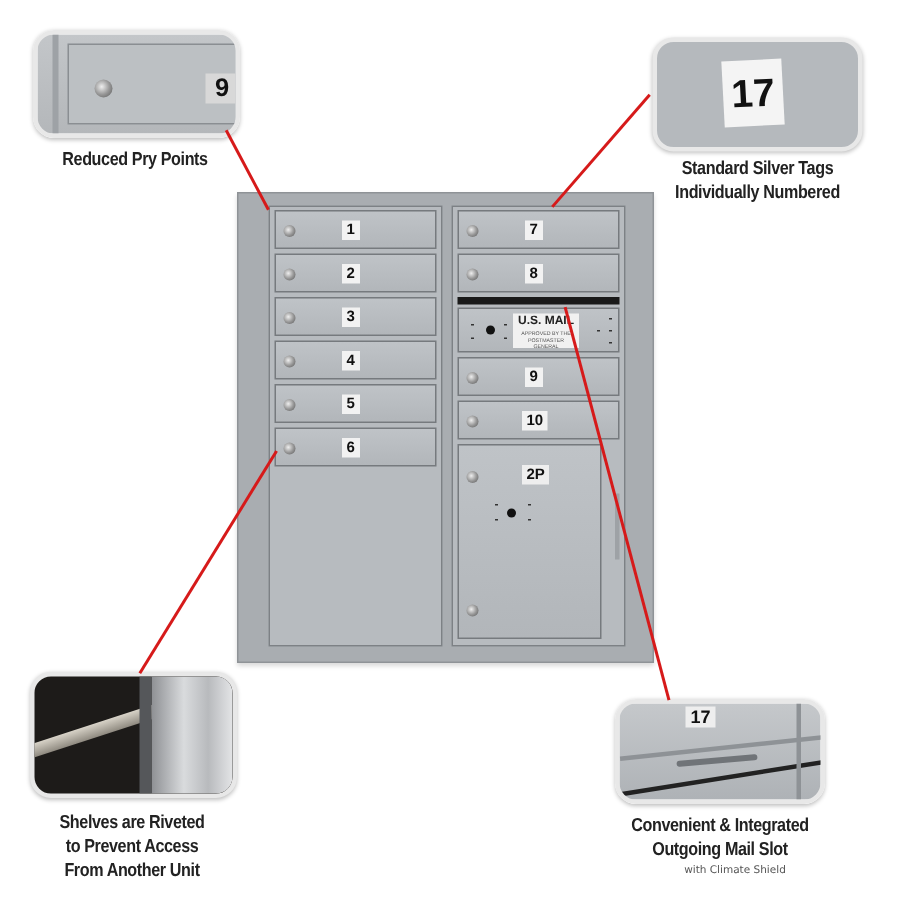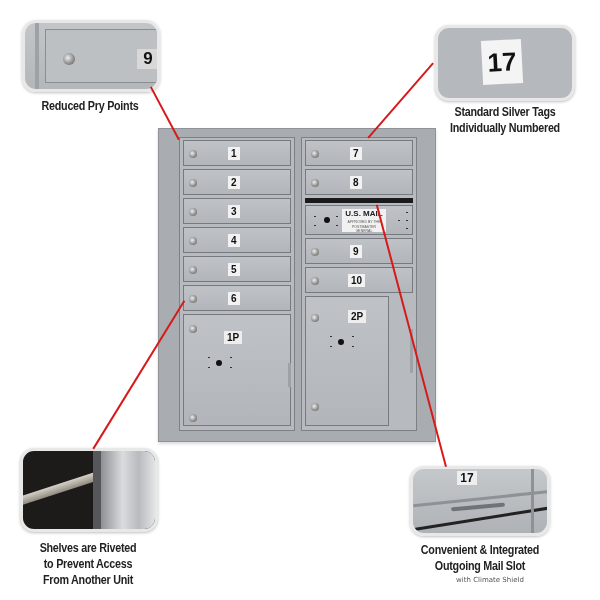--- a/index.html
+++ b/index.html
@@ -87,31 +87,20 @@
   </div>
   <div class="door" style="left:24px;top:127px;width:108px;height:26px;">
     <div class="lock" style="left:5px;top:9px;"></div>
     <div class="tag" style="left:44px;top:6px;">5</div>
   </div>
   <div class="door" style="left:24px;top:156px;width:108px;height:26px;">
     <div class="lock" style="left:5px;top:9px;"></div>
     <div class="tag" style="left:44px;top:6px;">6</div>
   </div>
 
-  <div class="door" style="left:24px;top:185px;width:108px;height:112px;">
-    <div class="lock" style="left:5px;top:10px;"></div>
-    <div class="tag tag-p" style="left:40px;top:16px;">1P</div>
-    <div class="hole" style="left:32px;top:45px;"></div>
-    <div class="dot" style="left:24px;top:42px;"></div>
-      <div class="dot" style="left:46px;top:42px;"></div>
-    <div class="dot" style="left:24px;top:52px;"></div>
-      <div class="dot" style="left:46px;top:52px;"></div>
-    <div class="lock" style="left:5px;top:99px;"></div>
-    <div class="abs" style="left:104px;top:48px;width:3px;height:24px;background:#9ea2a6;"></div>
-  </div>
 
   <div class="door" style="left:146px;top:11px;width:108px;height:26px;">
     <div class="lock" style="left:5px;top:9px;"></div>
     <div class="tag" style="left:44px;top:6px;">7</div>
   </div>
   <div class="door" style="left:146px;top:40px;width:108px;height:26px;">
     <div class="lock" style="left:5px;top:9px;"></div>
     <div class="tag" style="left:44px;top:6px;">8</div>
   </div>
 
@@ -135,21 +124,21 @@
 
   <div class="door" style="left:146px;top:109px;width:108px;height:26px;">
     <div class="lock" style="left:5px;top:9px;"></div>
     <div class="tag" style="left:44px;top:6px;">9</div>
   </div>
   <div class="door" style="left:146px;top:138px;width:108px;height:26px;">
     <div class="lock" style="left:5px;top:9px;"></div>
     <div class="tag" style="left:42px;top:6px;">10</div>
   </div>
 
-  <div class="door" style="left:146px;top:167px;width:84px;height:130px;padding-left:30px;">
+  <div class="door" style="left:146px;top:167px;width:96px;height:130px;padding-left:30px;">
     <div class="lock" style="left:5px;top:17px;"></div>
     <div class="tag tag-p" style="left:42px;top:13px;">2P</div>
     <div class="hole" style="left:32px;top:42px;"></div>
     <div class="dot" style="left:24px;top:39px;"></div>
       <div class="dot" style="left:46px;top:39px;"></div>
     <div class="dot" style="left:24px;top:49px;"></div>
       <div class="dot" style="left:46px;top:49px;"></div>
     <div class="lock" style="left:5px;top:106px;"></div>
     <div class="abs" style="left:104px;top:32px;width:3px;height:44px;background:#9ea2a6;"></div>
   </div>

